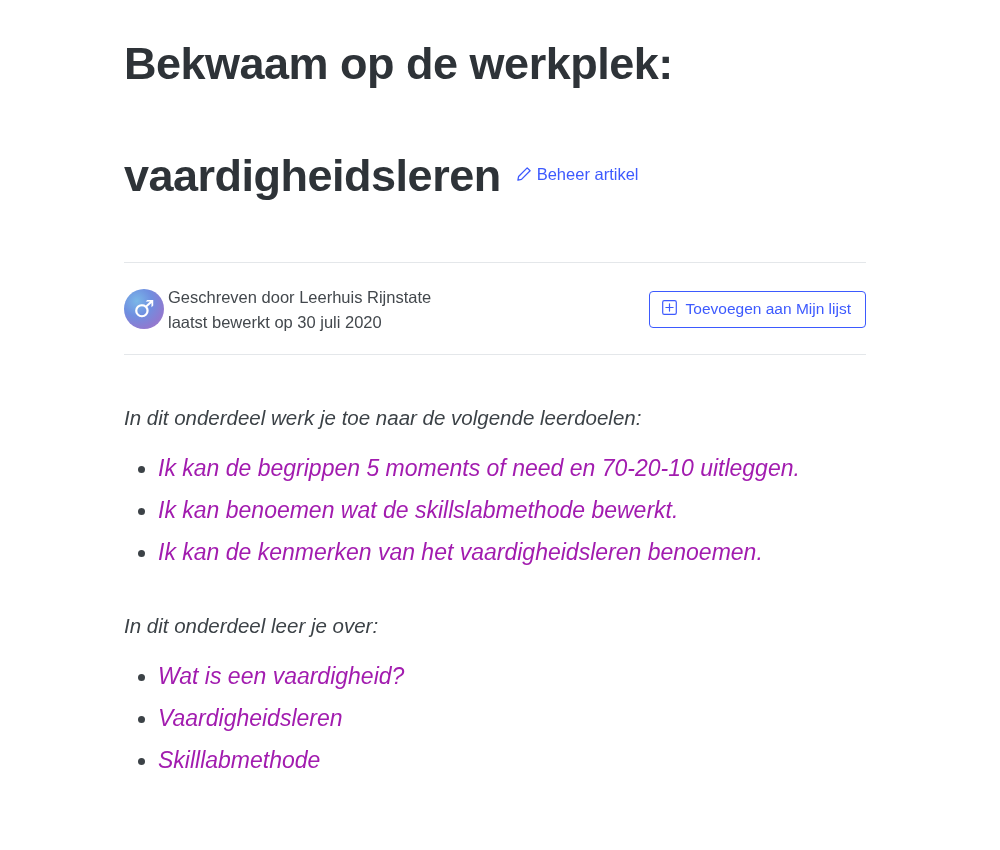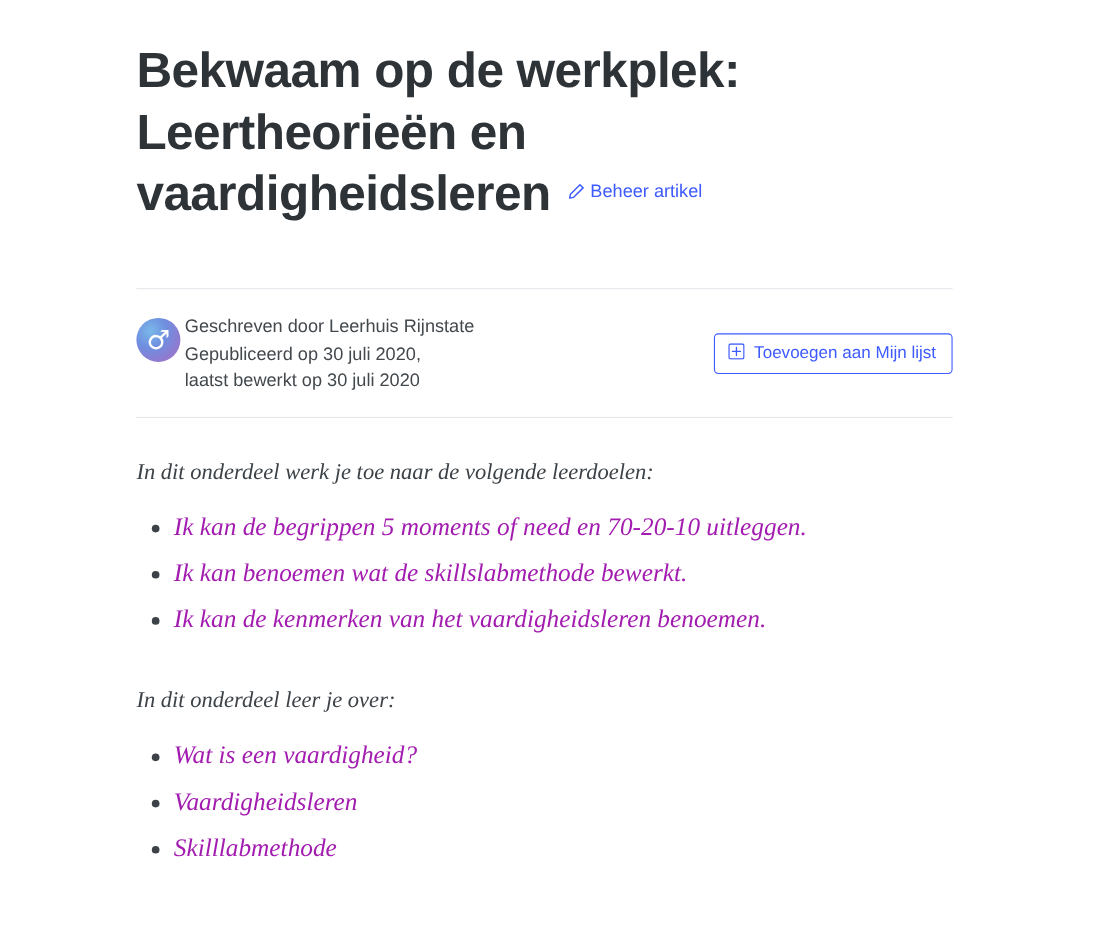--- a/index.html
+++ b/index.html
@@ -108,21 +108,21 @@
     font-size: 15.5px;
     font-family: "Liberation Sans", sans-serif;
     padding: 8px 14px 9px 12px;
     cursor: pointer;
     white-space: nowrap;
     margin-right: 0;
   }
   .plus-box svg { display: block; }
 
   
-  .body-block { margin-top: 34px; font-family: Liberation Serif, serif; }
+  .body-block { margin-top: 48px; }
   .lead {
     font-size: 20.5px;
     font-style: italic;
     color: #3c4247;
     line-height: 30px;
     margin: 0 0 14px 0;
   }
   .lead.second { margin-top: 38px; }
   ul.goals {
     margin: 0;
@@ -148,37 +148,36 @@
     border-radius: 50%;
   }
 </style>
 </head>
 <body>
 
 <div class="page">
   <div class="content">
 
     <div class="title-block">
-      <h1 class="article-title"><span>Bekwaam op de werkplek:</span><br><span>Leertheorieën en</span><br><span>vaardigheidsleren</span></h1><a class="manage-link" href="#">
+      <h1 class="article-title"><span>Bekwaam op de werkplek:</span><br><br><span>vaardigheidsleren</span></h1><a class="manage-link" href="#">
           <span class="pencil-icon">
             <svg width="17" height="17" viewBox="0 0 17 17">
               <path d="M12.2 1.9l2.9 2.9-8.6 8.6-3.6.7.7-3.6z" fill="none" stroke="#3d5afe" stroke-width="1.3" stroke-linejoin="round"></path>
             </svg>
           </span>
           <span>Beheer artikel</span>
         </a>
     </div>
 
     <div class="byline-wrap">
       <div class="avatar">
         <span class="avatar-glyph">♂</span>
       </div>
       <div class="byline-text">
         <div>Geschreven door Leerhuis Rijnstate</div>
-        <div>Gepubliceerd op 30 juli 2020,</div>
         <div>laatst bewerkt op 30 juli 2020</div>
       </div>
       <button class="addlist-btn">
         <span class="plus-box">
             <svg width="15" height="15" viewBox="0 0 15 15">
               <rect x="0.7" y="0.7" width="13.6" height="13.6" rx="1.6" fill="none" stroke="#3d5afe" stroke-width="1.2"></rect>
               <path d="M7.5 3.9v7.2M3.9 7.5h7.2" stroke="#3d5afe" stroke-width="1.2" stroke-linecap="round"></path>
             </svg>
           </span>
         <span>Toevoegen aan Mijn lijst</span>

